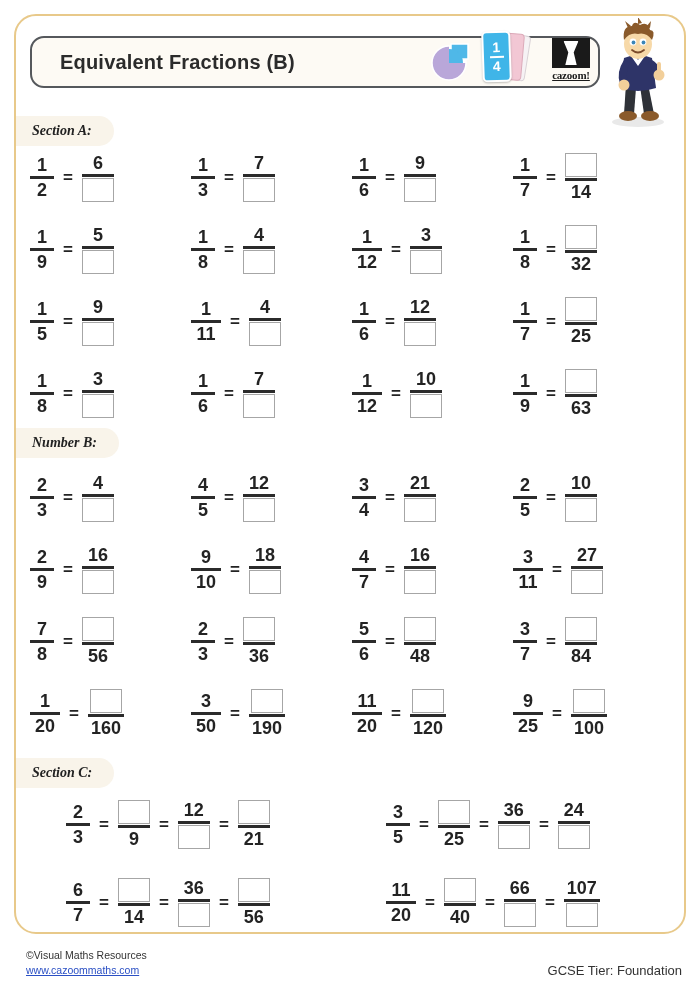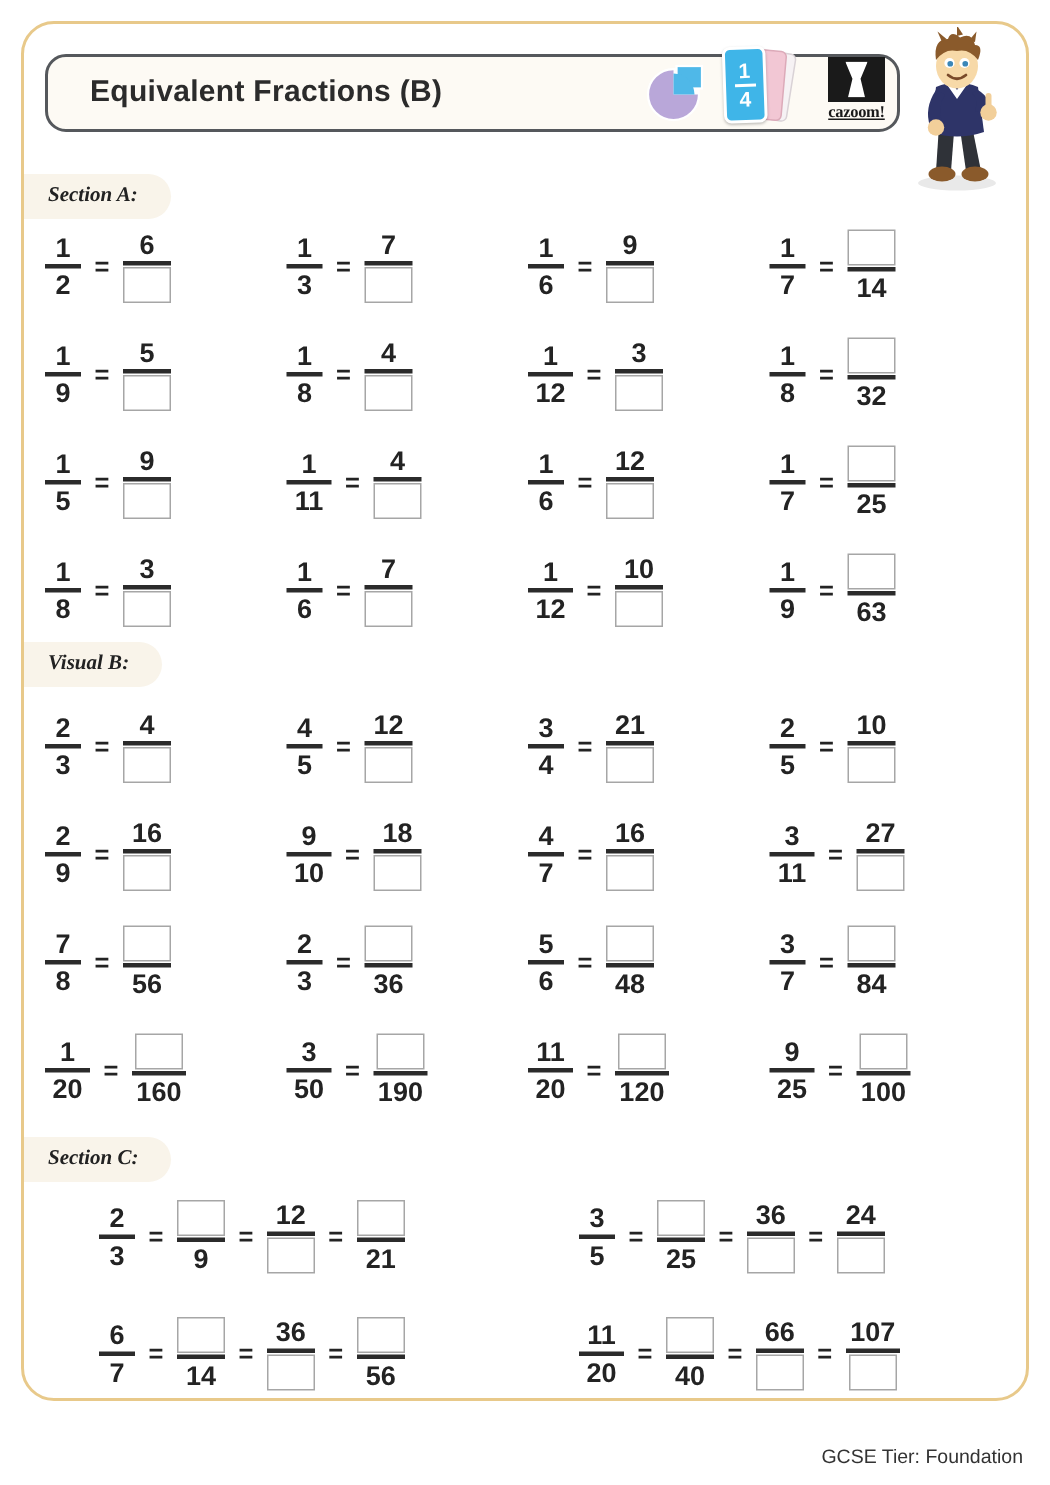--- a/index.html
+++ b/index.html
@@ -453,21 +453,21 @@
           <div class="den">9</div>
         </div>
         <span class="eq">=</span>
         <div class="frac wide">
           <div class="blank"></div>
           <div class="bar"></div>
           <div class="den">63</div>
         </div>
       </div>
     </div>
-    <div class="section-label" style="top: 428px;">Visual B:</div>
+    <div class="section-label" style="top: 428px;">Number B:</div>
     <div class="prob-row" style="top: 462px;">
       <div class="prob" style="left: 0px;">
         <div class="frac">
           <div class="num">2</div>
           <div class="bar"></div>
           <div class="den">3</div>
         </div>
         <span class="eq">=</span>
         <div class="frac">
           <div class="num">4</div>
@@ -778,14 +778,18 @@
         <div class="frac wide3">
           <div class="num">107</div>
           <div class="bar"></div>
           <div class="blank"></div>
         </div>
       </div>
     </div>
   </div>
 
 <div class="footer">
+  <div class="foot-left">
+    <div class="fl1">©Visual Maths Resources</div>
+    <div class="fl2">www.cazoommaths.com</div>
+  </div>
   <div class="foot-right">GCSE Tier: Foundation</div>
 </div>
 
 </body></html>

